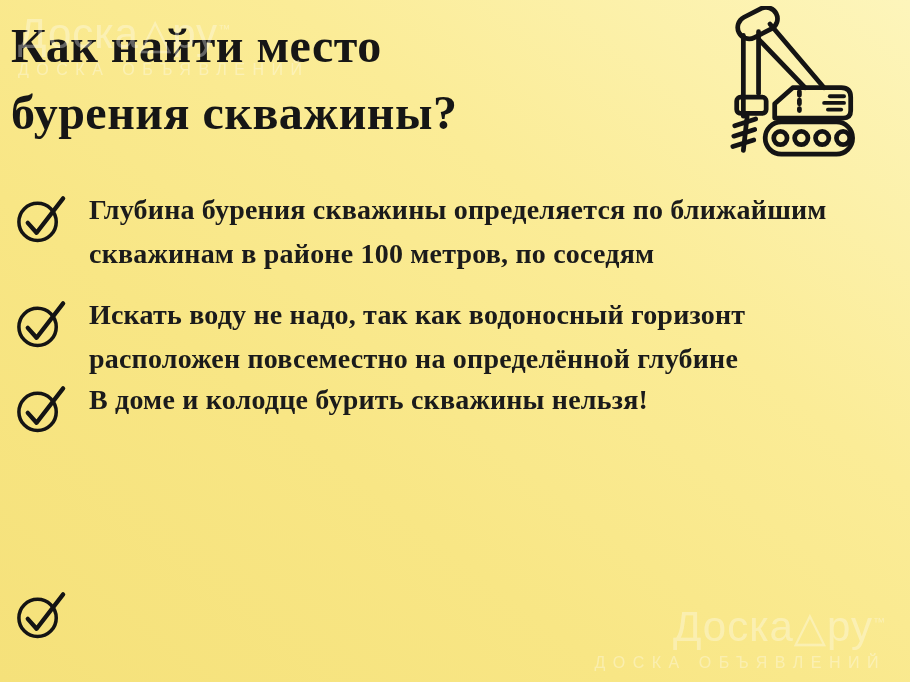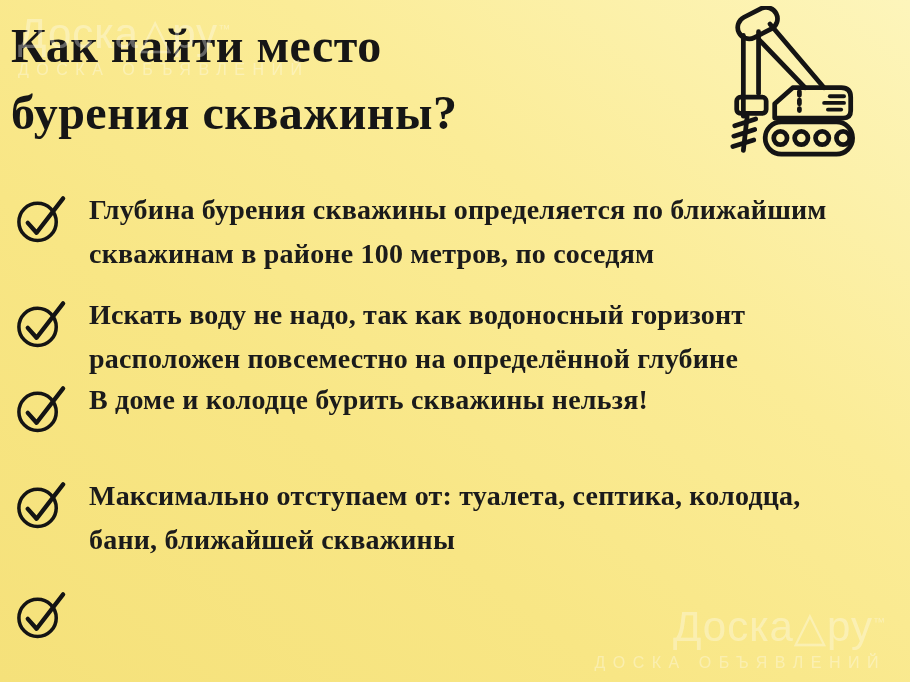--- a/index.html
+++ b/index.html
@@ -108,28 +108,20 @@
   </div>
 
   <div class="row r3">
     <svg class="check" viewBox="0 0 56 58" fill="none" stroke="#141414" stroke-linecap="round" stroke-linejoin="round">
       <circle cx="24" cy="33" r="19" stroke-width="3.6"></circle>
       <path d="M14 34 L23 44 L50 9" stroke-width="4.4"></path>
     </svg>
     <div class="txt">В доме и колодце бурить скважины нельзя!</div>
   </div>
 
-  <div class="row r4">
-    <svg class="check" viewBox="0 0 56 58" fill="none" stroke="#141414" stroke-linecap="round" stroke-linejoin="round">
-      <circle cx="24" cy="33" r="19" stroke-width="3.6"></circle>
-      <path d="M14 34 L23 44 L50 9" stroke-width="4.4"></path>
-    </svg>
-    <div class="txt">Максимально отступаем от: туалета, септика, колодца,
-бани, ближайшей скважины</div>
-  </div>
 
   <div class="row r5">
     <svg class="check" viewBox="0 0 56 58" fill="none" stroke="#141414" stroke-linecap="round" stroke-linejoin="round">
       <circle cx="24" cy="33" r="19" stroke-width="3.6"></circle>
       <path d="M14 34 L23 44 L50 9" stroke-width="4.4"></path>
     </svg>
   </div>
 
   <div class="wm wm-tl">
     <div class="brand"><span>Доска△ру</span><sup>™</sup></div>

